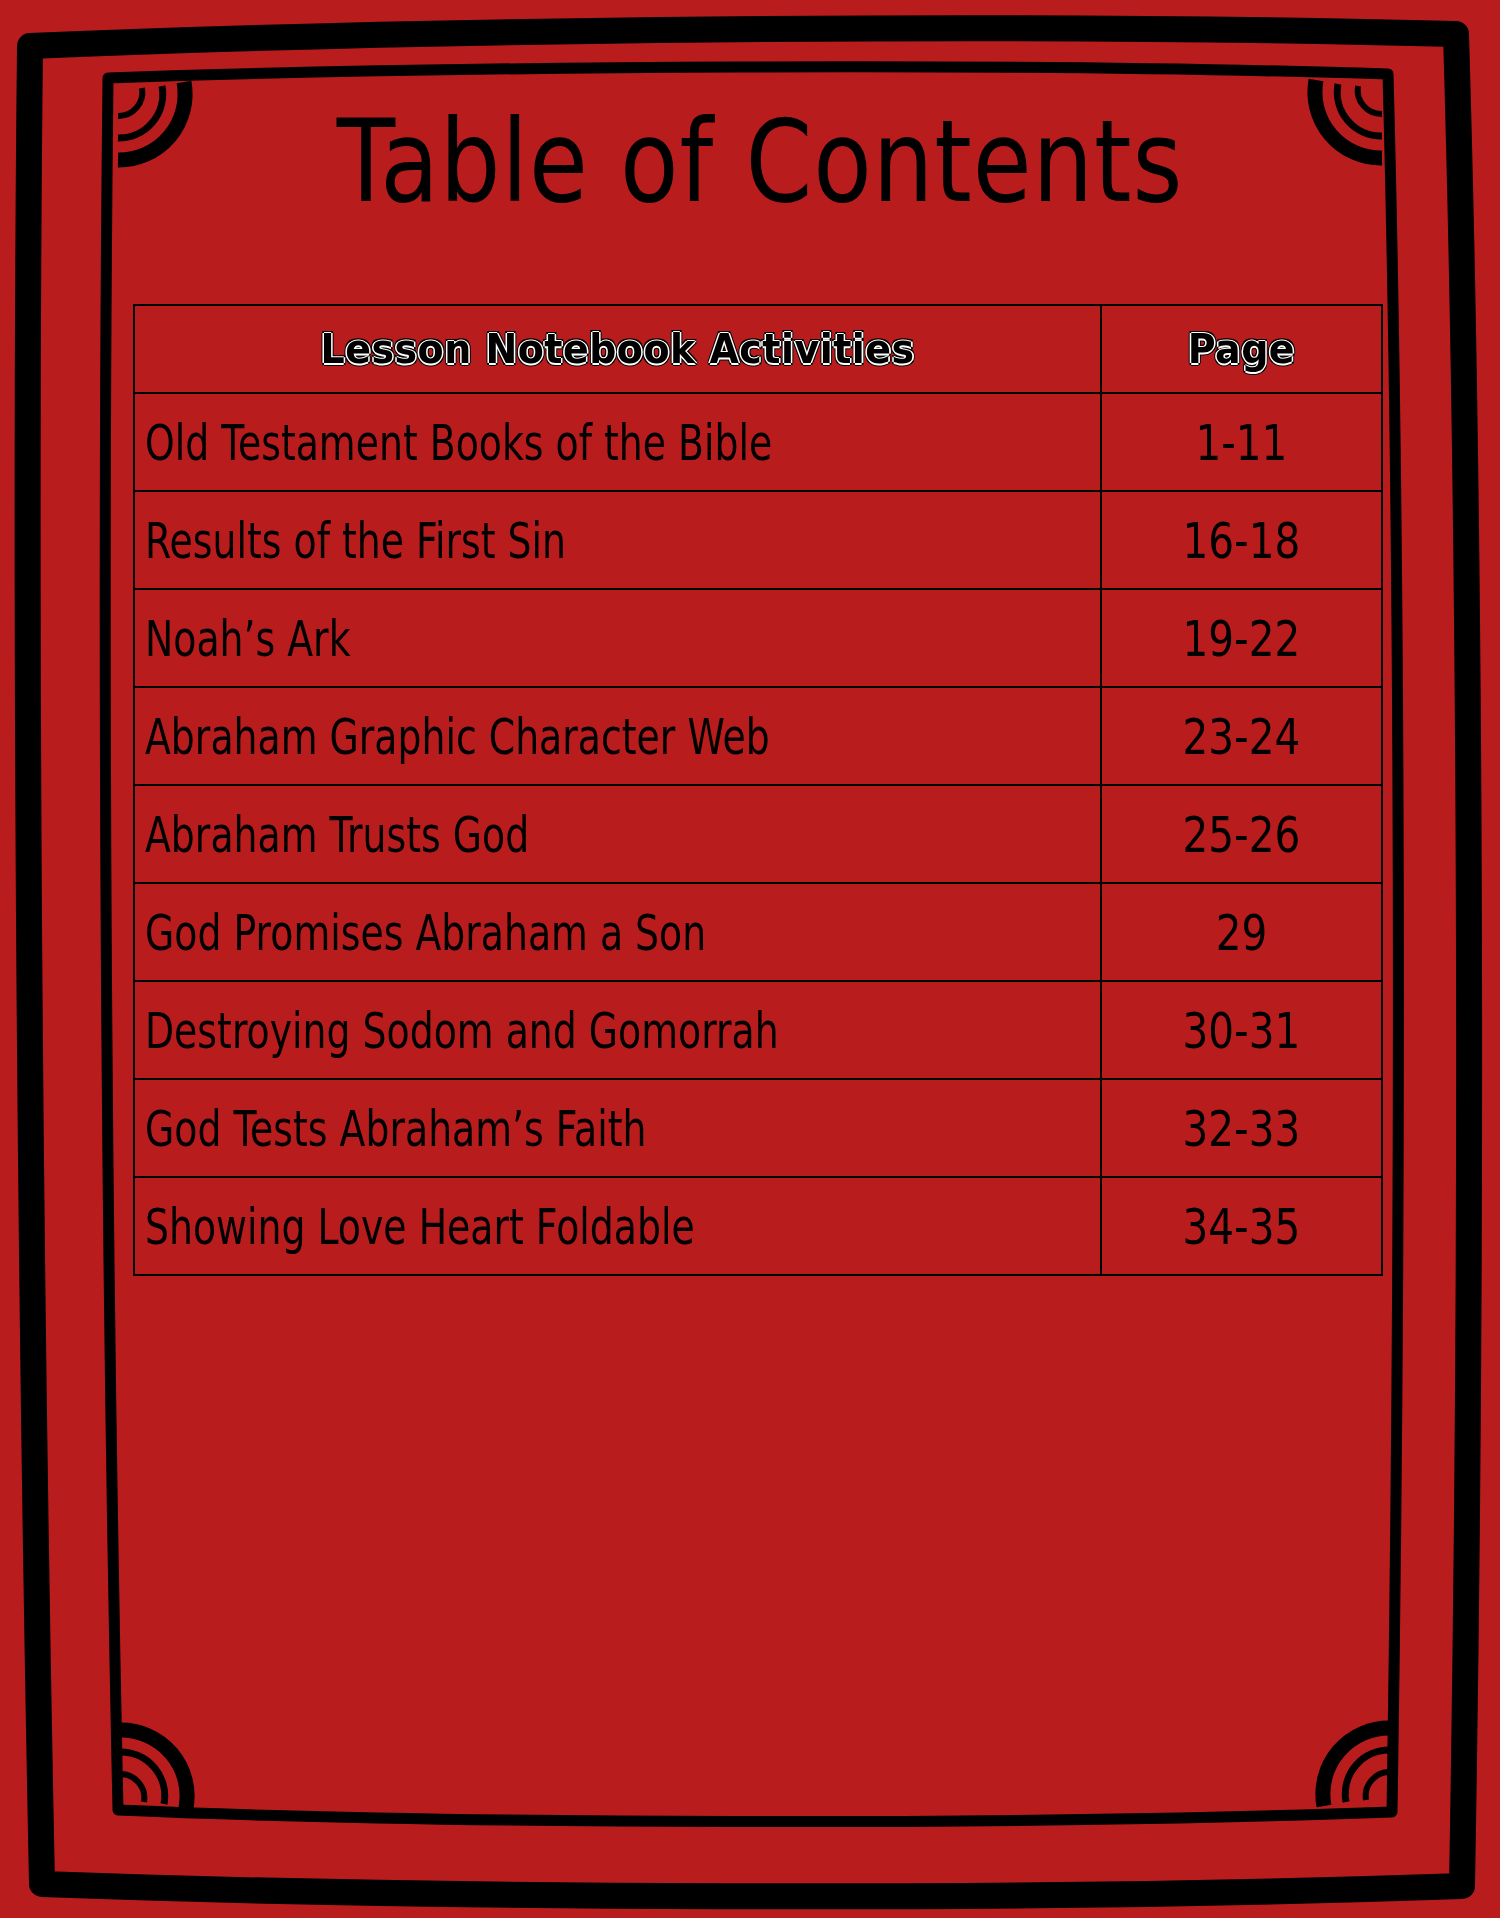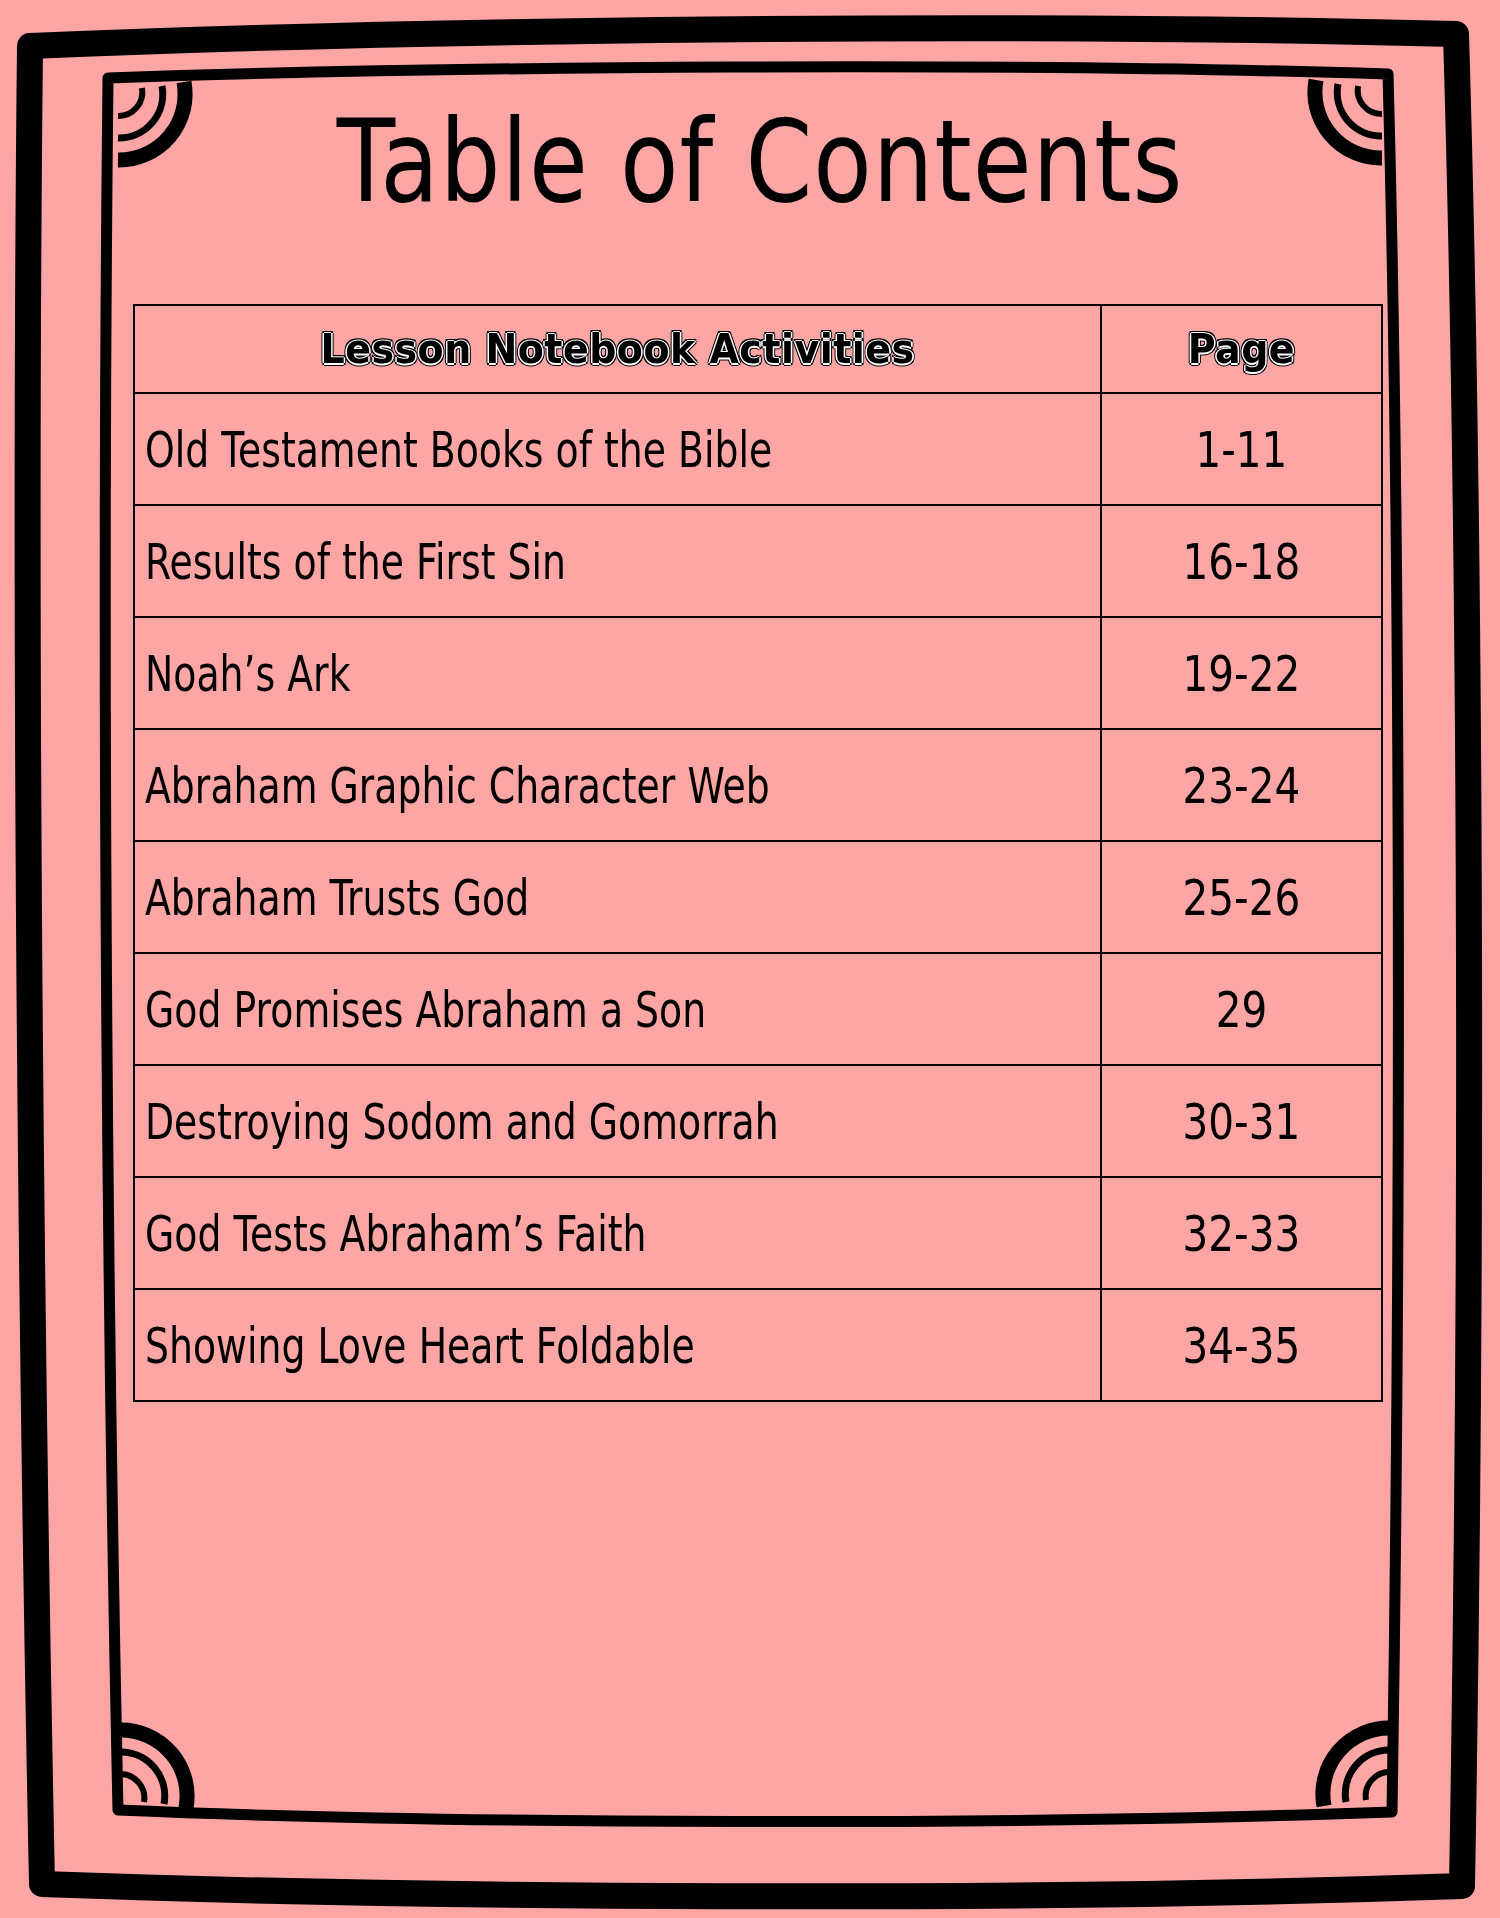--- a/index.html
+++ b/index.html
@@ -8,21 +8,21 @@
     width: 1500px;
     height: 1918px;
     background: #ffffff;
     font-family: "DejaVu Sans", sans-serif;
   }
 
   #page {
     position: relative;
     width: 1500px;
     height: 1918px;
-    background: #fca5a5;
+    background: #b91c1c;
     overflow: hidden;
   }
 
   
   #frame-svg {
     position: absolute;
     top: 0; left: 0;
     width: 1500px;
     height: 1918px;
     pointer-events: none;
@@ -93,21 +93,21 @@
        0 1.6px 0 #fff, 0 -1.6px 0 #fff,
        2.6px 0 0 #000, -2.6px 0 0 #000,
        0 2.6px 0 #000, 0 -2.6px 0 #000,
        1.9px 1.9px 0 #000, -1.9px 1.9px 0 #000,
        1.9px -1.9px 0 #000, -1.9px -1.9px 0 #000;
     white-space: nowrap;
   }
 
   
   tr.data-row td {
-    height: 112px;
+    height: 98px;
   }
 
   .activity-cell {
     padding-left: 17px;
     padding-right: 10px;
   }
 
   .activity-text {
     font-family: "DejaVu Sans", sans-serif;
     font-size: 45px;

